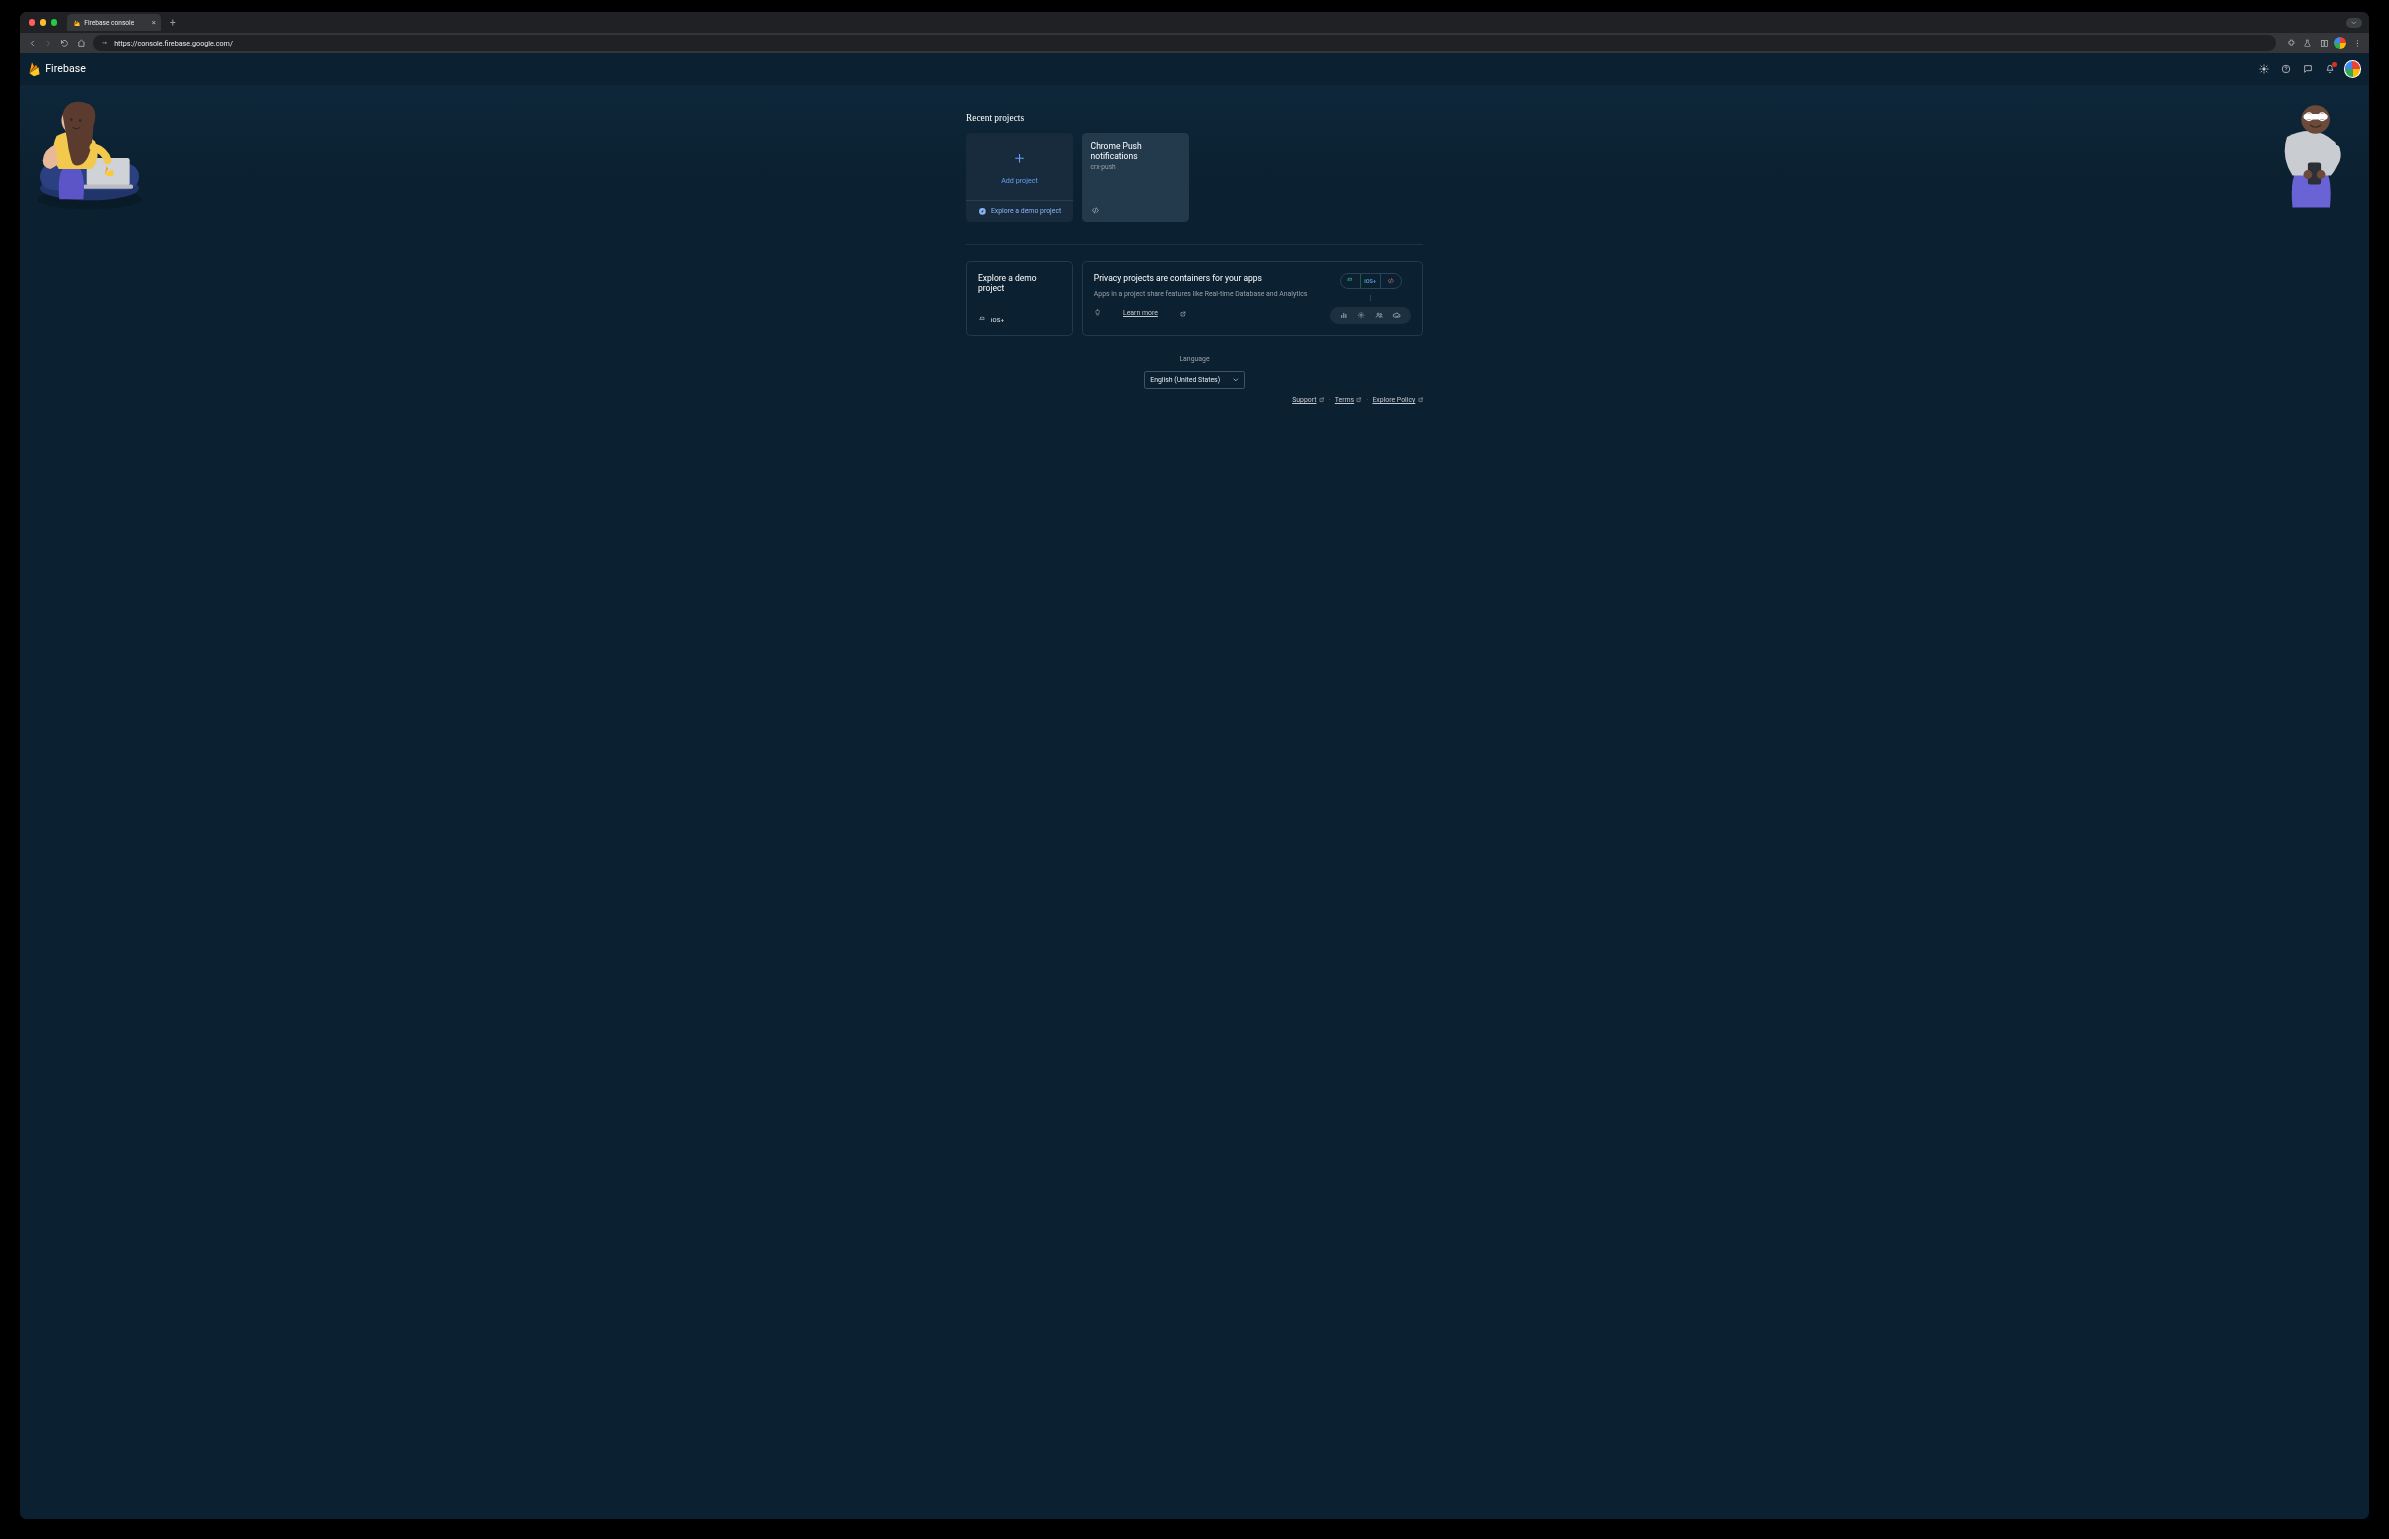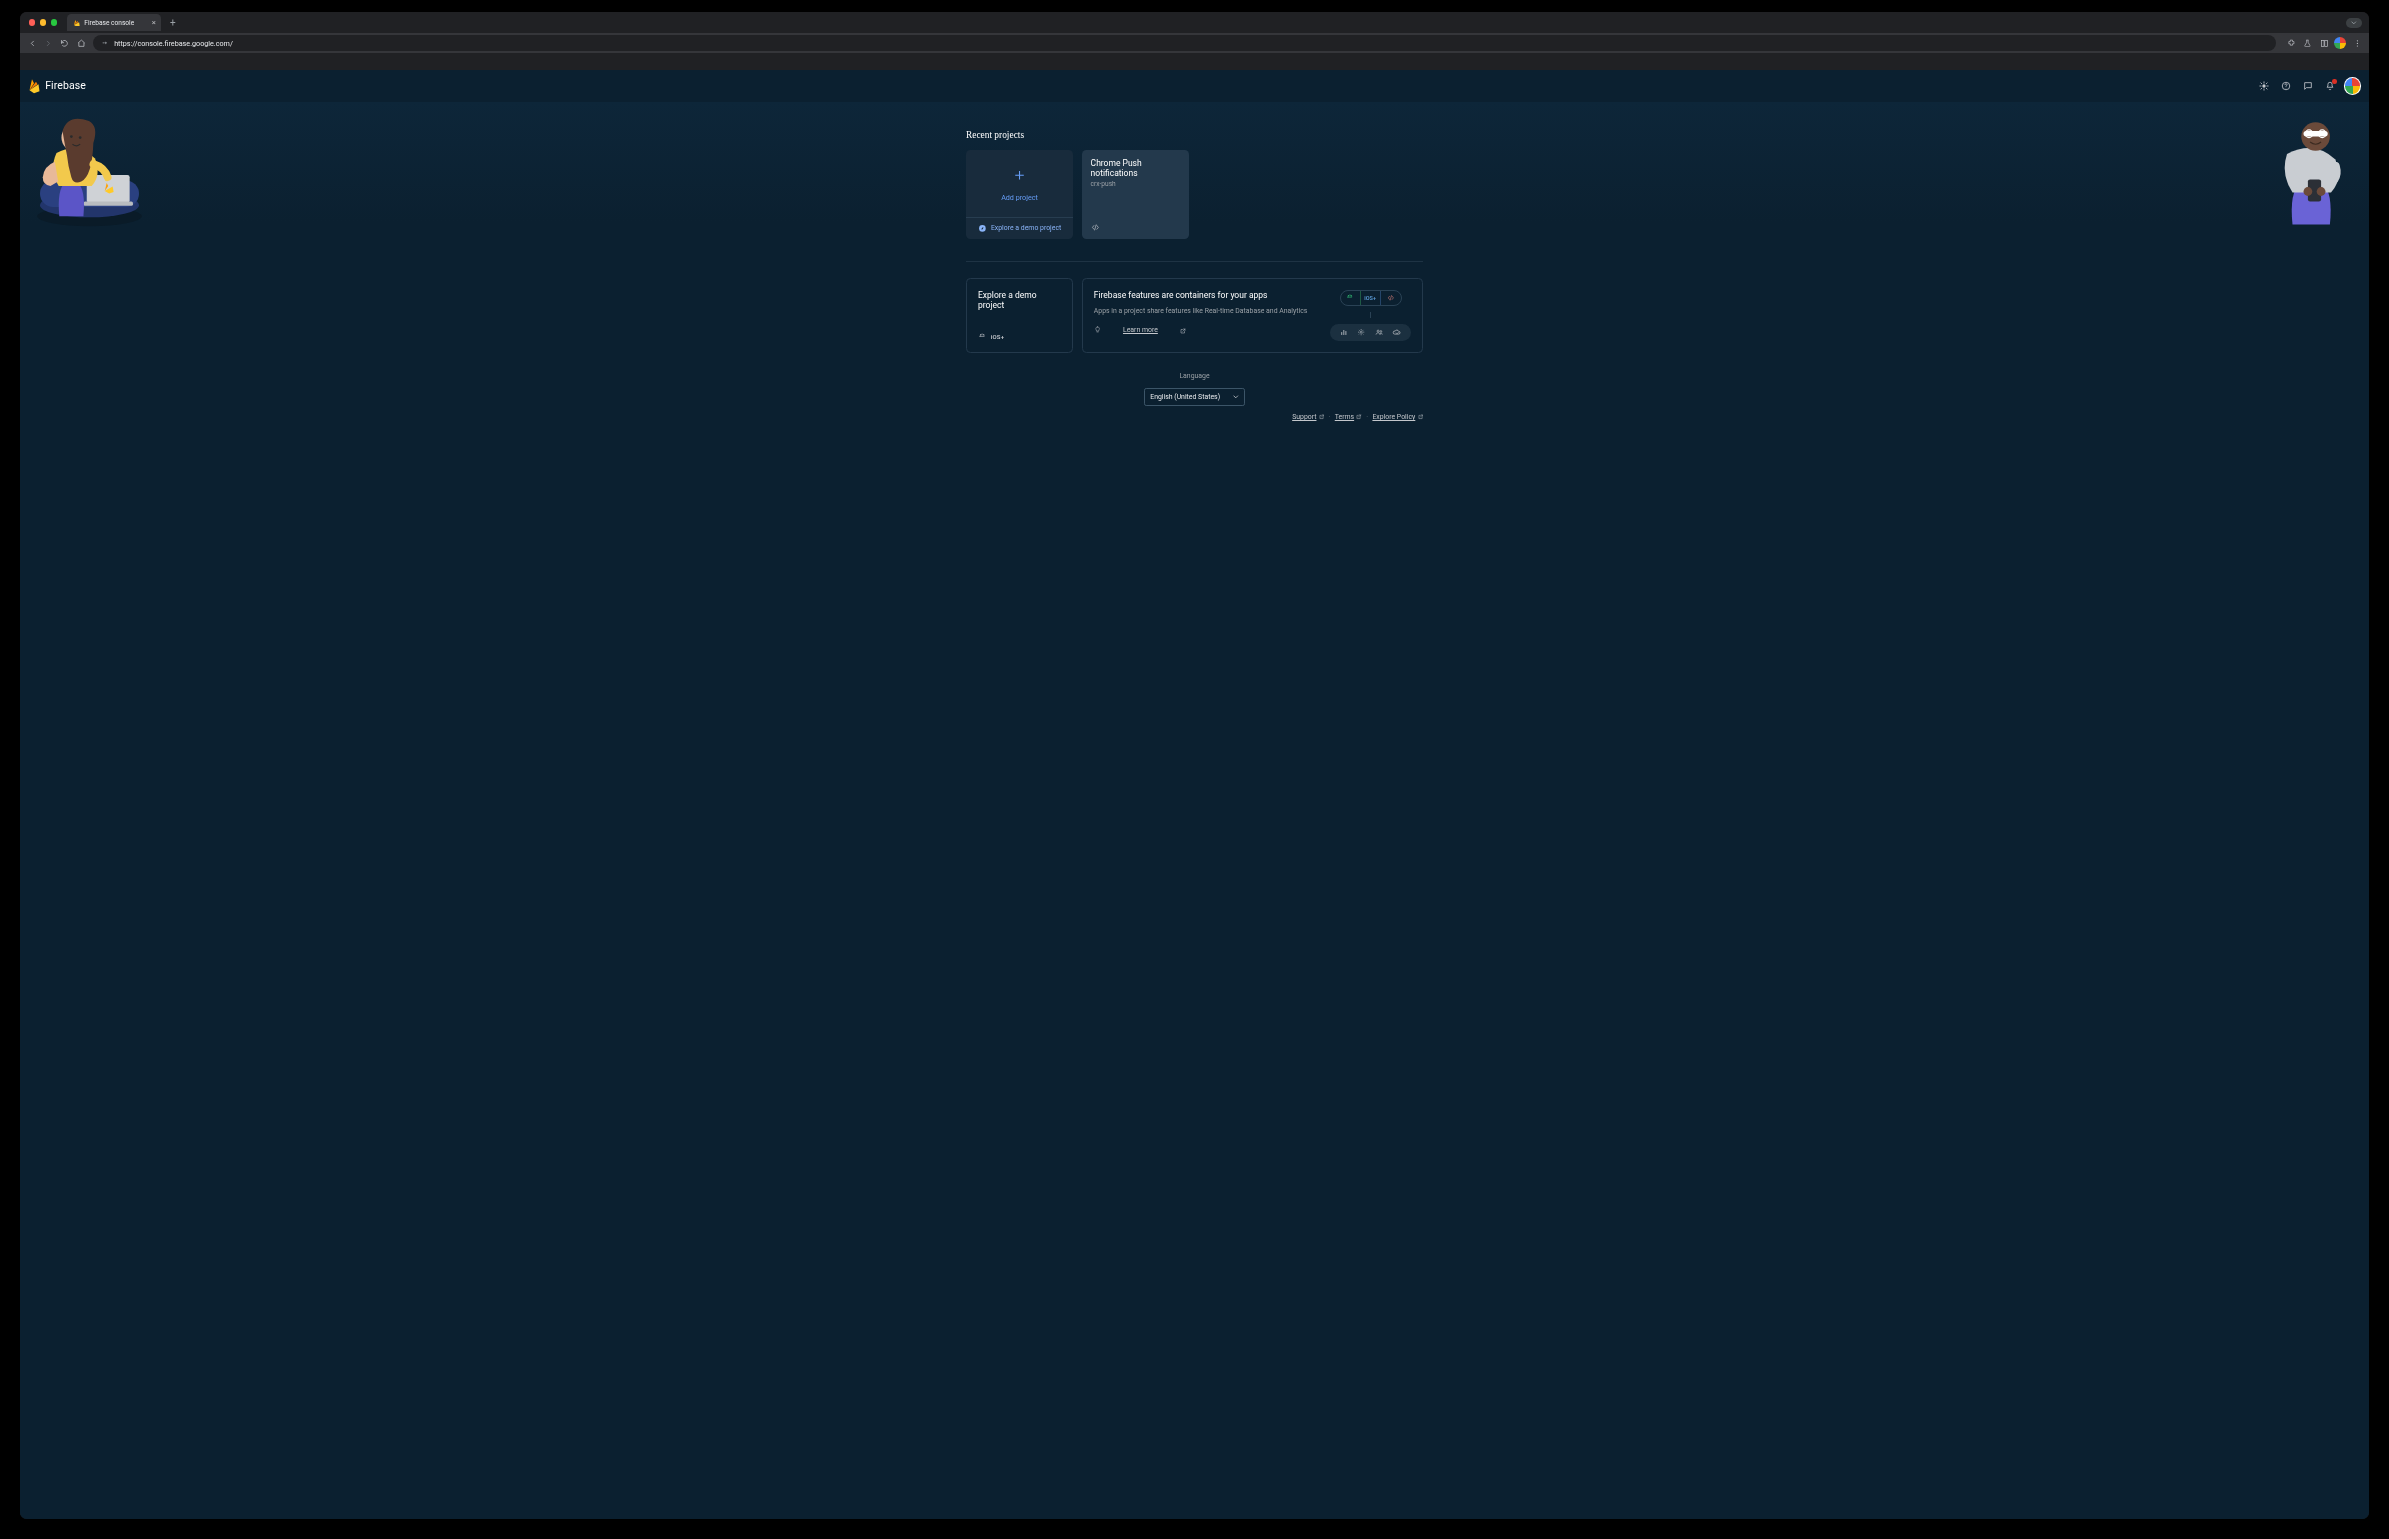--- a/index.html
+++ b/index.html
@@ -78,21 +78,20 @@
   .avatar {
     width:12px; height:12px; border-radius:50%;
     background: conic-gradient(#ea4335 0 90deg, #fbbc05 90deg 180deg, #34a853 180deg 270deg, #4285f4 270deg 360deg);
   }
   
   .content {
     flex:1;
     background:#0b2030;
     position:relative;
     overflow:auto;
-    margin-top:17px;
   }
   
   .fb-topbar {
     display:flex; align-items:center;
     height:32px;
     padding: 0 7.7px;
   }
   .fb-logo { display:flex; align-items:center; gap:5.5px; color:#fff; font-size:10.5px; font-weight:400; letter-spacing:0.1px; }
   .fb-logo .flame { width:12px; height:15.4px; display:flex; }
   .fb-topbar-spacer { flex:1; }
@@ -424,21 +423,21 @@
               <svg width="8.3" height="8.3" viewBox="0 0 24 24">
                   <path d="M6 9a6 6 0 0 1 12 0v1H6zM7 4l1.5 2M17 4l-1.5 2" stroke="#c4c7cc" stroke-width="1.6" fill="none" stroke-linecap="round"></path>
                 </svg>
             </span>
             <span style="font-size:6px;font-weight:600;color:#c4c7cc;letter-spacing:0.2px;">iOS+</span>
           </div>
         </div>
 
         <div class="info-card containers">
           <div class="containers-left">
-            <div class="title">Firebase features are containers for your apps</div>
+            <div class="title">Privacy projects are containers for your apps</div>
             <div class="desc">Apps in a project share features like Real-time Database and Analytics</div>
             <a class="learnmore">
               <span>
                 <svg width="7.2" height="7.2" viewBox="0 0 24 24">
                     <path d="M12 3a6 6 0 0 0-4 10.5V17h8v-3.5A6 6 0 0 0 12 3zM10 20h4" stroke="#c4c7cc" stroke-width="1.6" fill="none" stroke-linecap="round"></path>
                   </svg>
               </span>
               <span>Learn more</span>
               <span class="ext-icon">
                 <svg width="6" height="6" viewBox="0 0 24 24">

